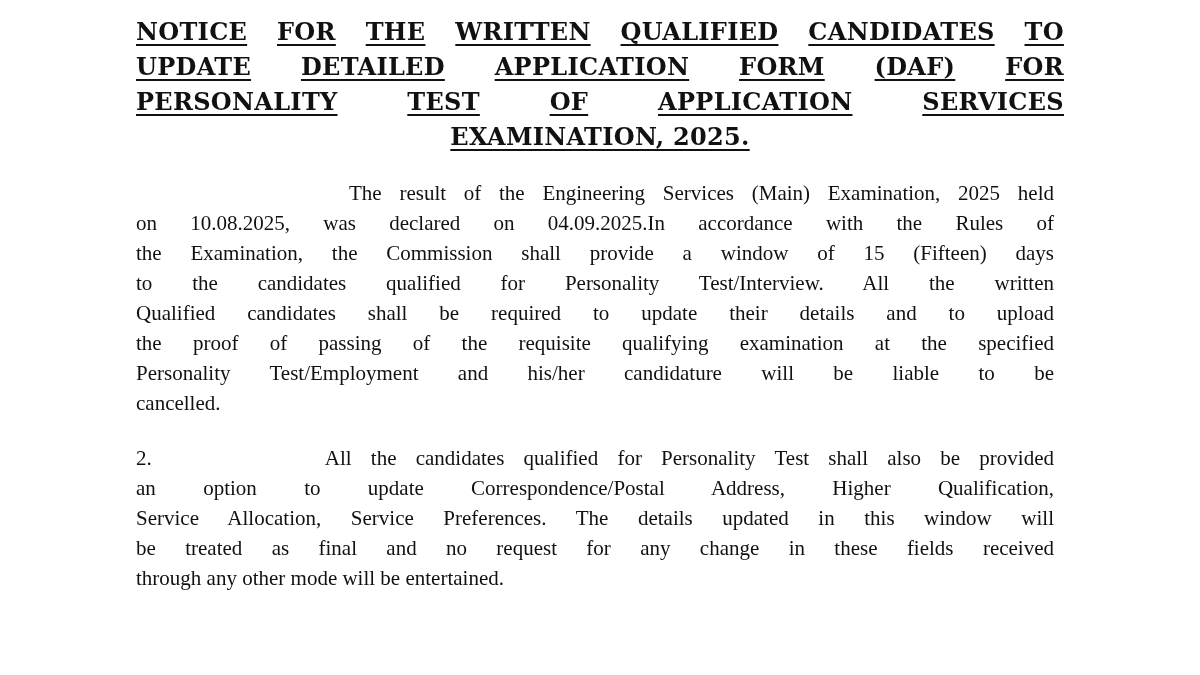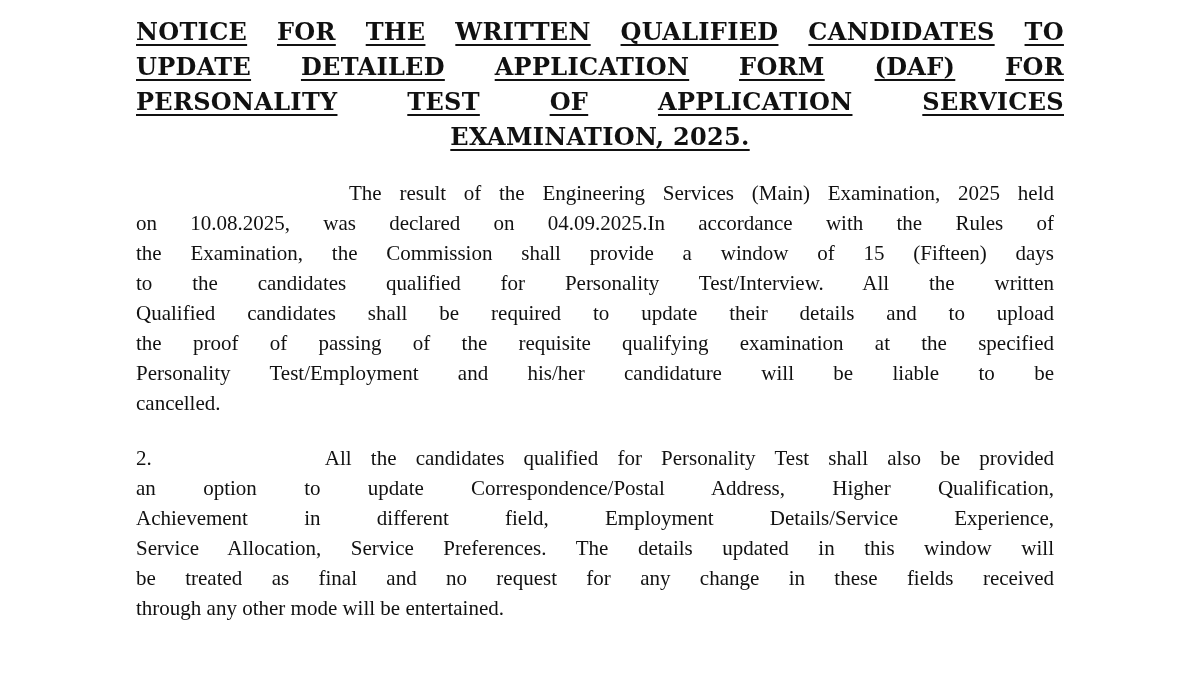--- a/index.html
+++ b/index.html
@@ -101,18 +101,17 @@
     <div class="line">to the candidates qualified for Personality Test/Interview. All the written</div>
     <div class="line">Qualified candidates shall be required to update their details and to upload</div>
     <div class="line">the proof of passing of the requisite qualifying examination at the specified</div>
     <div class="line">Personality Test/Employment and his/her candidature will be liable to be</div>
     <div class="line last">cancelled.</div>
   </div>
 
   <div class="para para2">
     <div class="line">2.&nbsp;&nbsp;&nbsp;&nbsp;&nbsp;&nbsp;&nbsp;&nbsp;&nbsp;All the candidates qualified for Personality Test shall also be provided</div>
     <div class="line">an option to update Correspondence/Postal Address, Higher Qualification,</div>
-    <div class="line">Achievement in different field, Employment Details/Service Experience,</div>
     <div class="line">Service Allocation, Service Preferences. The details updated in this window will</div>
     <div class="line">be treated as final and no request for any change in these fields received</div>
     <div class="line last">through any other mode will be entertained.</div>
   </div>
 </div>
 
 </body></html>

